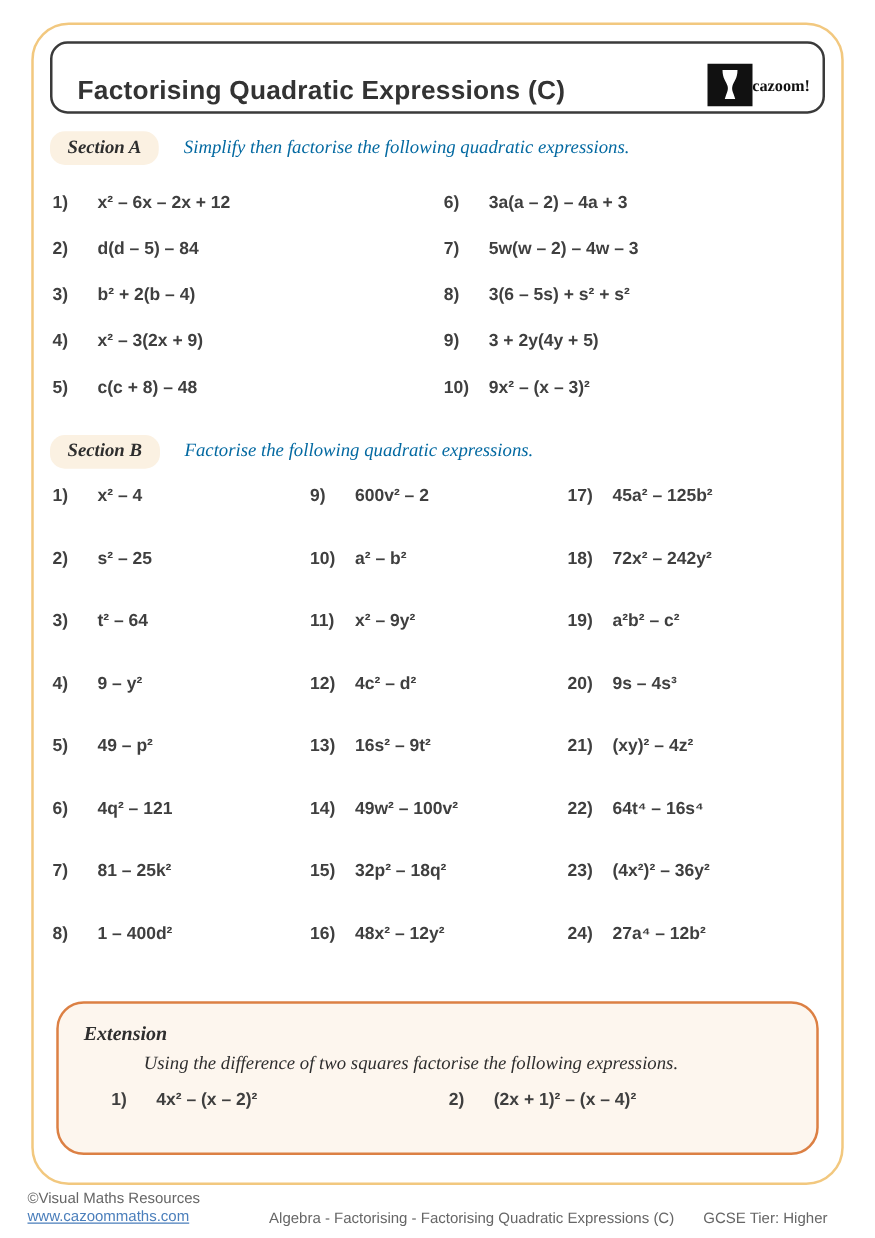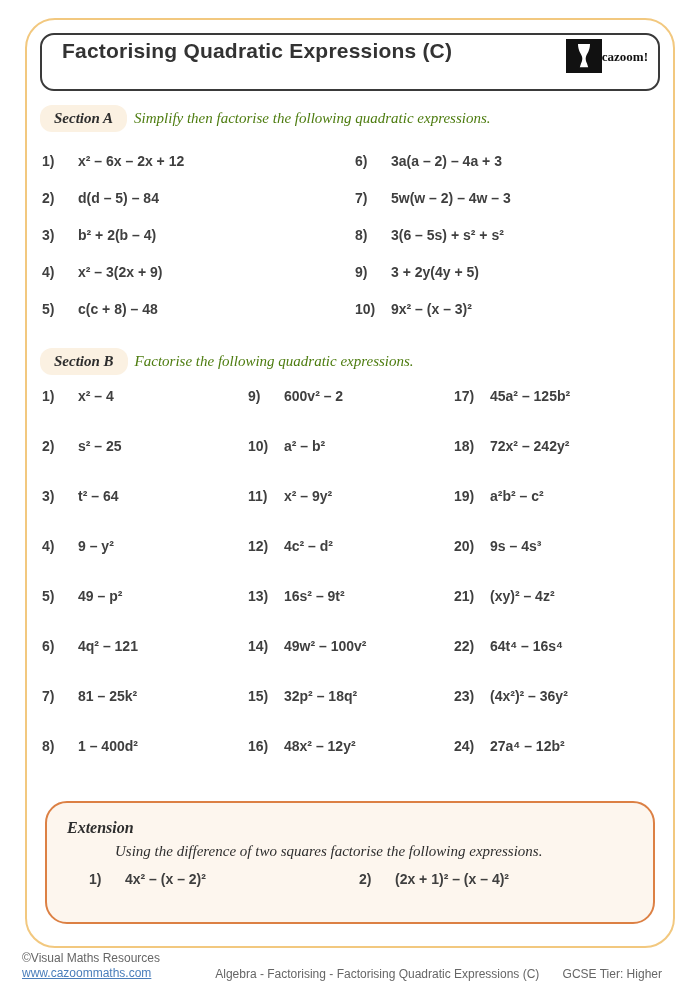--- a/index.html
+++ b/index.html
@@ -21,21 +21,21 @@
     border-radius: 30px;
   }
   .content {
     position: absolute;
     left: 40px; top: 33px;
     width: 620px;
   }
   
   .title-box {
     display: flex;
-    align-items: flex-start;
+    align-items: flex-end;
     justify-content: space-between;
     border: 2px solid #3a3a3a;
     border-radius: 14px;
     height: 58px;
     padding: 4px 10px 4px 20px;
     background: #fff;
   }
   .title-text {
     font-size: 21px;
     font-weight: bold;
@@ -73,25 +73,25 @@
     border-radius: 12px;
     padding: 5px 14px;
     font-family: "Liberation Serif", serif;
     font-style: italic;
     font-weight: bold;
     font-size: 15px;
     color: #2e2e2e;
     text-align: center;
   }
   .section-instruction {
-    margin-left: 7px;
+    margin-left: 20px;
     font-family: "Liberation Serif", serif;
     font-style: italic;
     font-size: 15px;
-    color: #4d7c0f;
+    color: #0369a1;
   }
   
   .q-item {
     display: flex;
     font-size: 14px;
     font-weight: bold;
     color: #3f3f3f;
     line-height: 18px;
     white-space: nowrap;
   }

